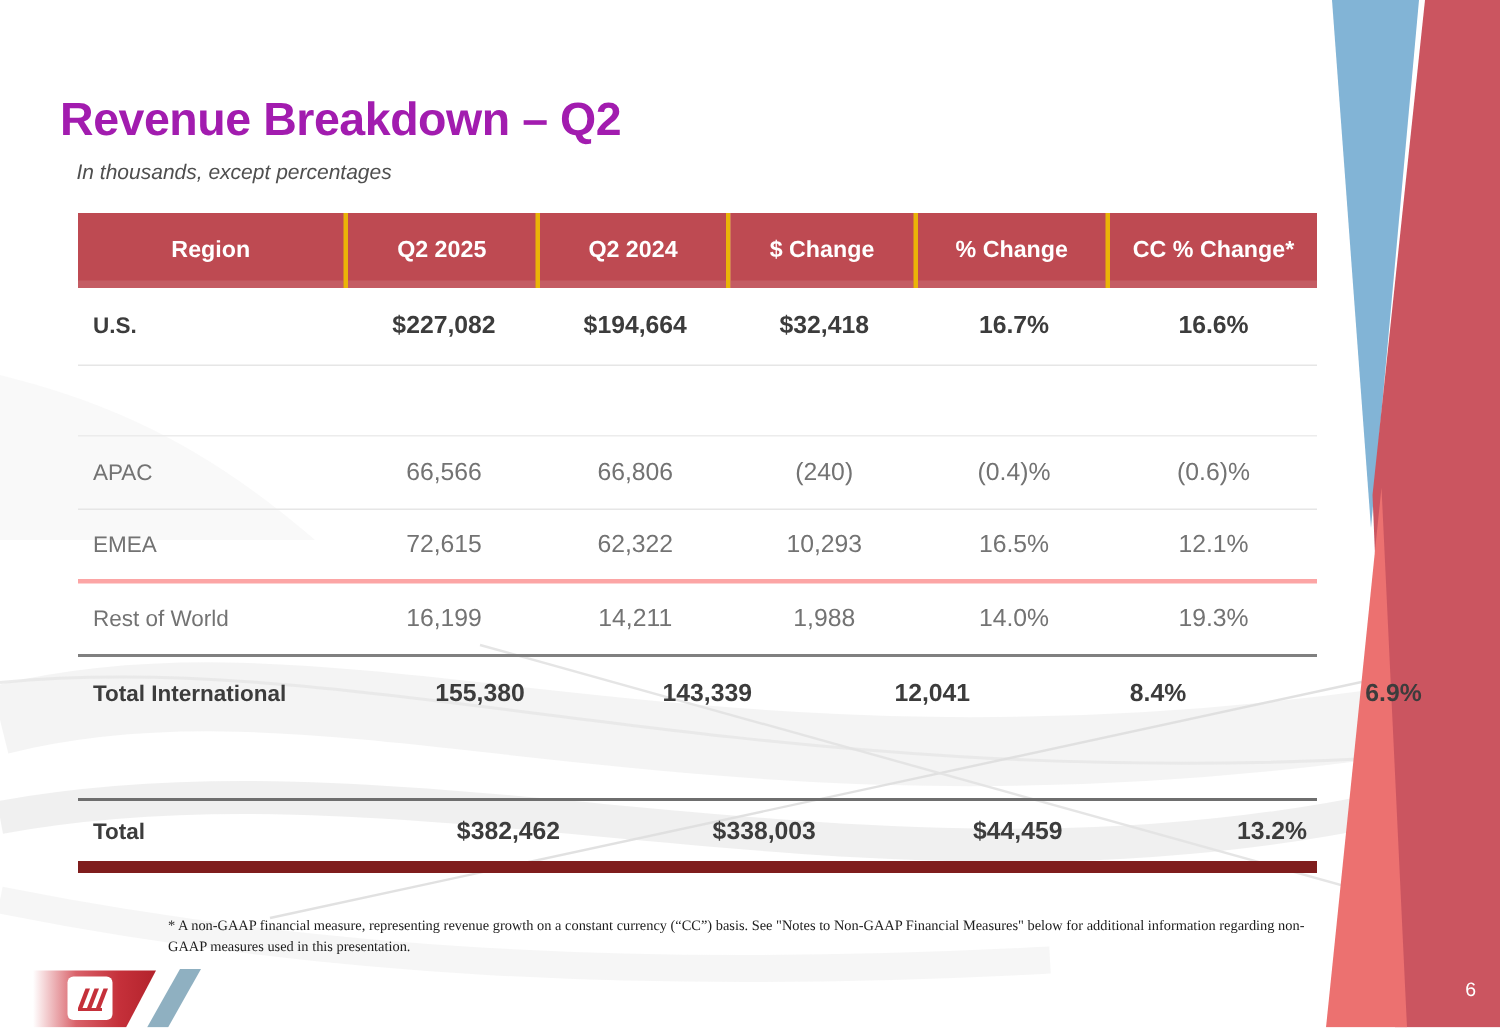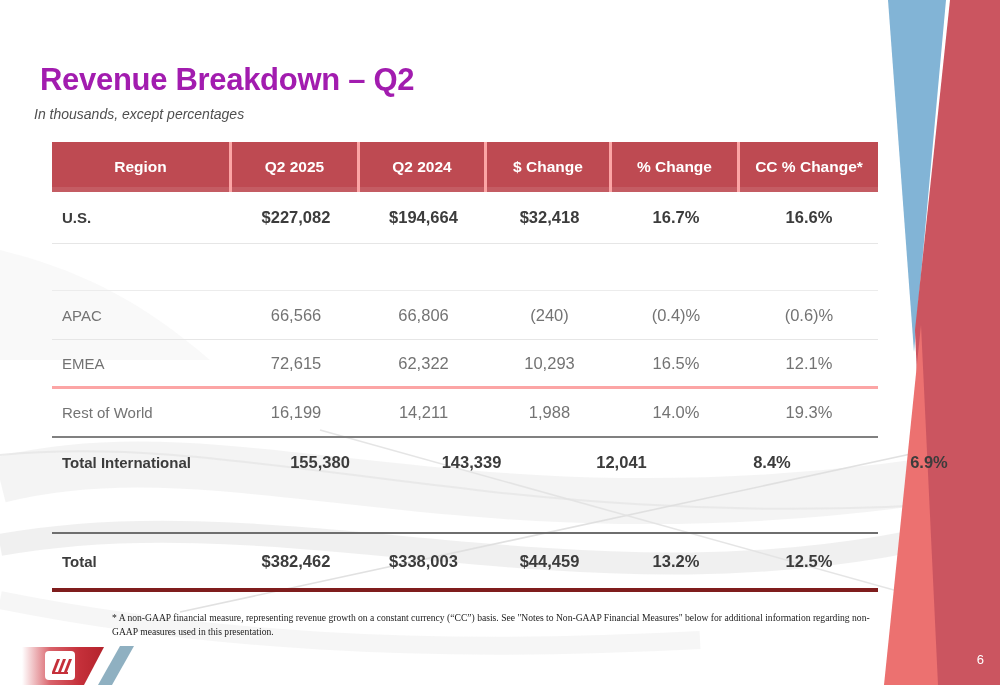--- a/index.html
+++ b/index.html
@@ -6,45 +6,45 @@
   .slide{
     position:relative;width:1000px;height:685px;background:#ffffff;
     overflow:hidden;font-family:"Liberation Sans",sans-serif;
   }
   .bg-svg{position:absolute;left:0;top:0;width:1000px;height:685px;}
   .title{
     position:absolute;left:40px;top:62px;font-size:31px;font-weight:bold;
     color:#a21caf;letter-spacing:-0.3px;white-space:nowrap;
   }
   .subtitle{
-    position:absolute;left:34px;top:106px;font-size:14px;font-style:italic;
+    position:absolute;left:51px;top:106px;font-size:14px;font-style:italic;
     color:#4f4f4f;white-space:nowrap;
   }
   .table{position:absolute;left:52px;top:142px;width:826px;}
   .grid-row{
     display:grid;grid-template-columns:180px 128px 127px 125px 128px 138px;
     align-items:center;box-sizing:border-box;
   }
   .thead .cell{
     background:#BE4A52;color:#ffffff;font-weight:bold;font-size:15.5px;
     height:50px;display:flex;align-items:center;justify-content:center;
     box-sizing:border-box;box-shadow:inset 0 -5px 0 rgba(255,255,255,0.10);
   }
-  .thead .cell:not(:last-child){border-right:3px solid #fca5a5;}
+  .thead .cell:not(:last-child){border-right:3px solid #eab308;}
   .row .cell{font-size:16.5px;color:#737373;text-align:center;}
   .row .cell.label{text-align:left;padding-left:10px;font-size:15px;}
   .row.bold .cell{font-weight:bold;color:#3c3c3c;}
   .r-us{height:52px;border-bottom:1px solid #e6e6e6;}
   .r-empty{height:47px;border-bottom:1px solid #ececec;}
   .r-apac{height:49px;border-bottom:1px solid #e6e6e6;}
   .r-emea{height:49px;border-bottom:3px solid #fca5a5;}
   .r-row{height:49px;border-bottom:2px solid #808080;}
   .r-ti{height:49px;gap:24px;}
   .r-gap{height:47px;border-bottom:2px solid #6e6e6e;}
-  .r-total{height:58px;border-bottom:4px solid #7f1d1d;}
+  .r-total{height:48px;border-bottom:8px solid #7f1d1d;gap:43px;}
   .footnote{
     position:absolute;left:112px;top:611px;width:758px;
     font-family:"Liberation Serif",serif;font-size:9.6px;line-height:1.45;
     color:#1c1c1c;
   }
   .page-number{
     position:absolute;right:16px;top:652px;color:#ffffff;font-size:13px;
   }
 </style>
 </head>

